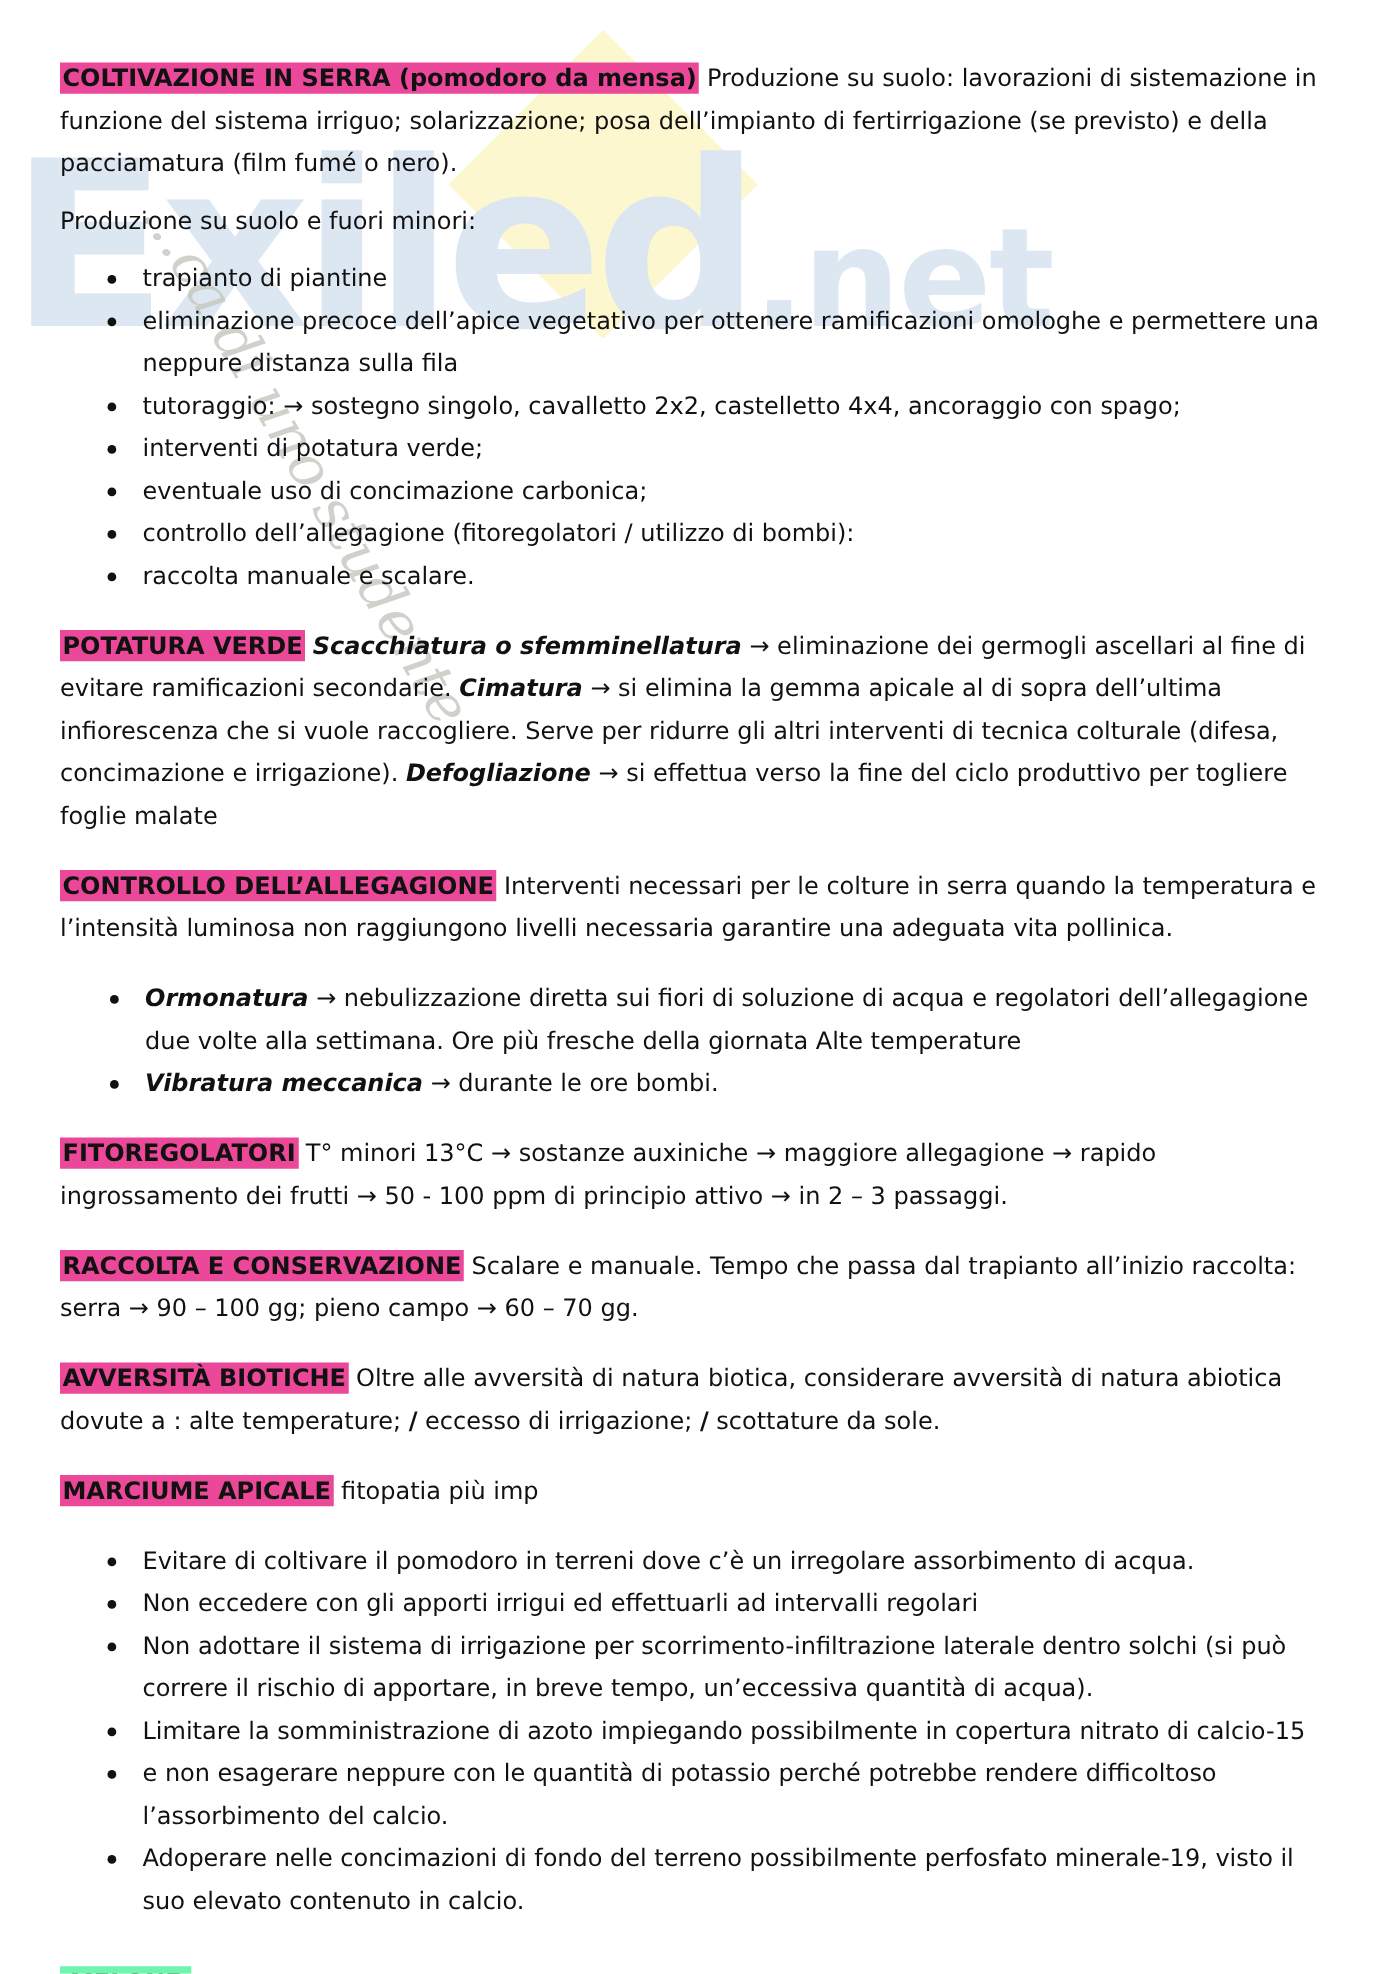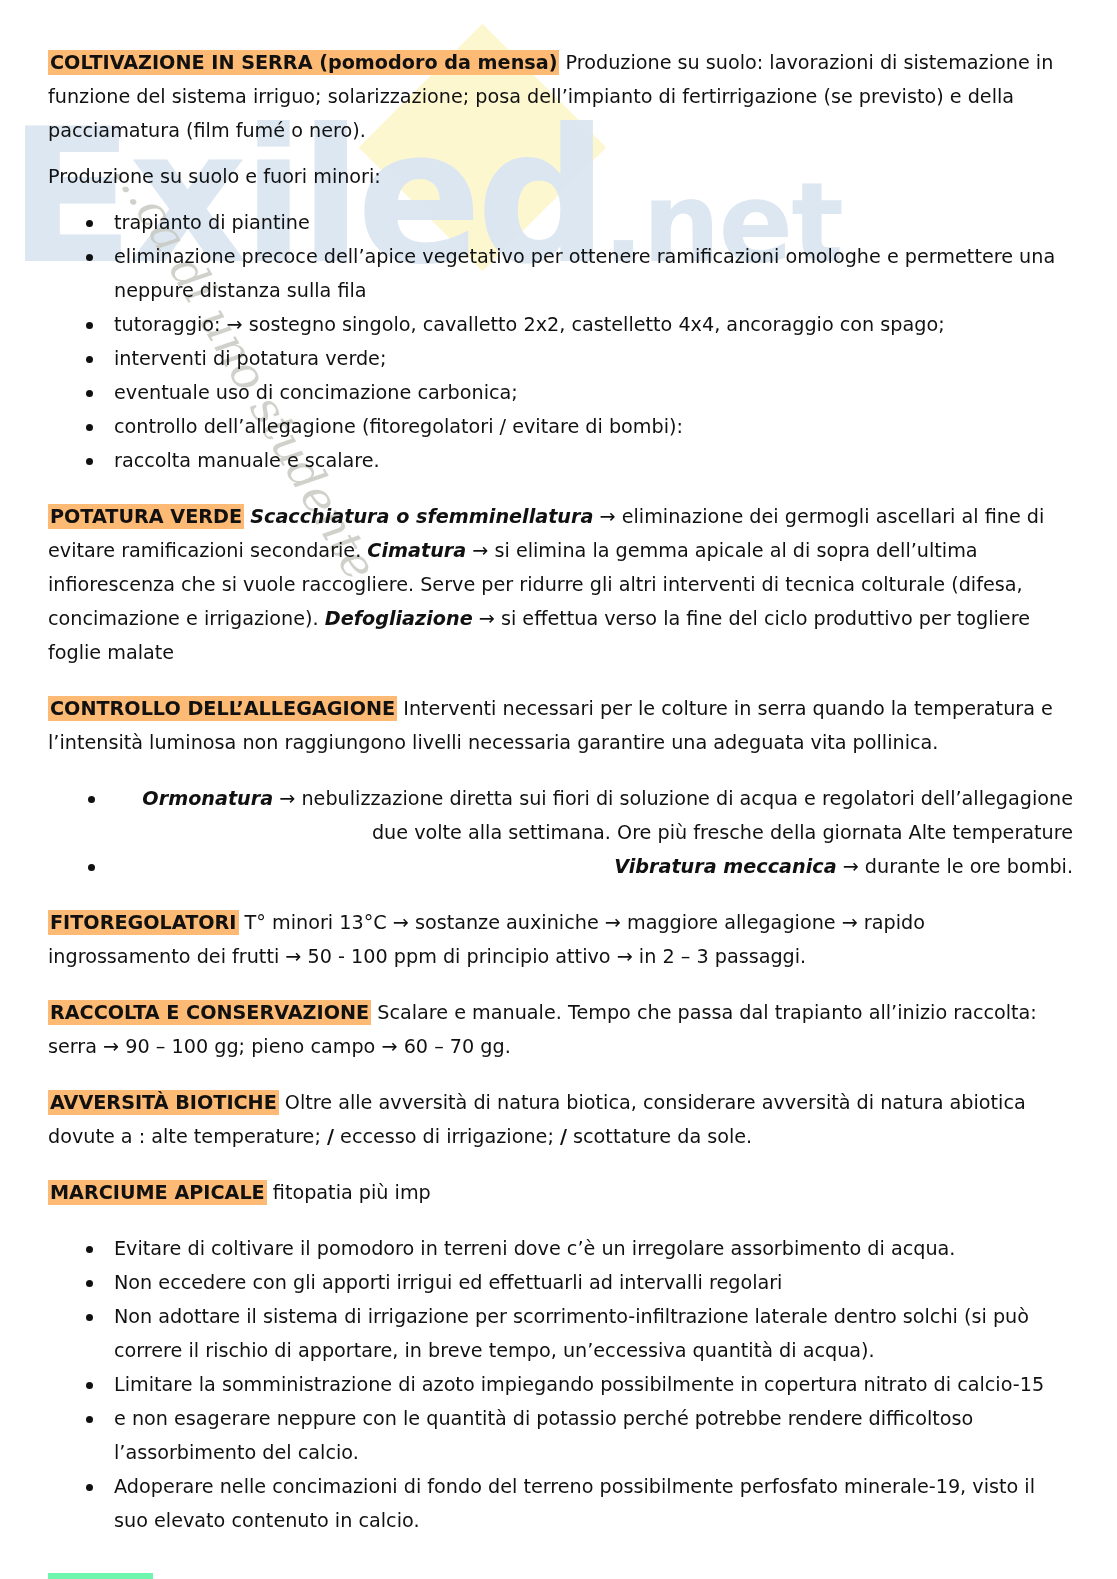--- a/index.html
+++ b/index.html
@@ -77,21 +77,21 @@
     font-size: 19.2px;
     line-height: 34px;
     color: #111111;
     text-align: left;
   }
   .gap-sm { height: 12px; }
   .gap-md { height: 22px; }
   .gap-lg { height: 32px; }
 
   .hl {
-    background: #fdba74;
+    background: #ec4899;
     font-weight: bold;
     padding: 1px 2px;
     box-decoration-break: clone;
     -webkit-box-decoration-break: clone;
   }
   .hl-green {
     background: #6ef5ae;
     font-weight: bold;
     padding: 2px 8px;
   }
@@ -114,21 +114,21 @@
   ul.bl > li::before {
     content: "";
     position: absolute;
     left: 8px;
     top: 14px;
     width: 7px;
     height: 7px;
     background: #111111;
     border-radius: 50%;
   }
-  ul.bl.indent { padding-left: 32px; text-align: right; }
+  ul.bl.indent { padding-left: 32px; }
 
   .center {
     text-align: center;
     font-size: 21px;
     line-height: 30px;
   }
 </style>
 </head>
 <body>
 
@@ -149,21 +149,21 @@
     <p class="para it">Produzione su suolo e fuori minori:</p>
 
     <div class="gap-sm"></div>
 
     <ul class="bl">
       <li> trapianto di piantine</li>
       <li> eliminazione precoce dell’apice vegetativo per ottenere ramificazioni omologhe e permettere una neppure distanza sulla fila</li>
       <li>tutoraggio: → sostegno singolo, cavalletto 2x2, castelletto 4x4, ancoraggio con spago;</li>
       <li> interventi di potatura verde;</li>
       <li> eventuale uso di concimazione carbonica;</li>
-      <li> controllo dell’allegagione (fitoregolatori / evitare di bombi):</li>
+      <li> controllo dell’allegagione (fitoregolatori / utilizzo di bombi):</li>
       <li>raccolta manuale e scalare.</li>
     </ul>
 
     <div class="gap-md"></div>
 
     <p class="para"><span class="hl">POTATURA VERDE</span> <span class="bi">Scacchiatura o sfemminellatura</span><span> → eliminazione dei germogli ascellari al fine di evitare ramificazioni secondarie.  </span><span class="bi">Cimatura</span><span> → si elimina la gemma apicale al di sopra dell’ultima infiorescenza che si vuole raccogliere. Serve per ridurre gli altri interventi di tecnica colturale (difesa, concimazione e irrigazione). </span><span class="bi">Defogliazione</span><span> → si effettua verso la fine del ciclo produttivo per togliere foglie malate</span></p>
 
     <div class="gap-md"></div>
 
     <p class="para"><span class="hl">CONTROLLO DELL’ALLEGAGIONE</span><span> Interventi necessari per le colture in serra quando la temperatura e l’intensità luminosa non raggiungono livelli necessaria garantire una adeguata vita pollinica.</span></p>

